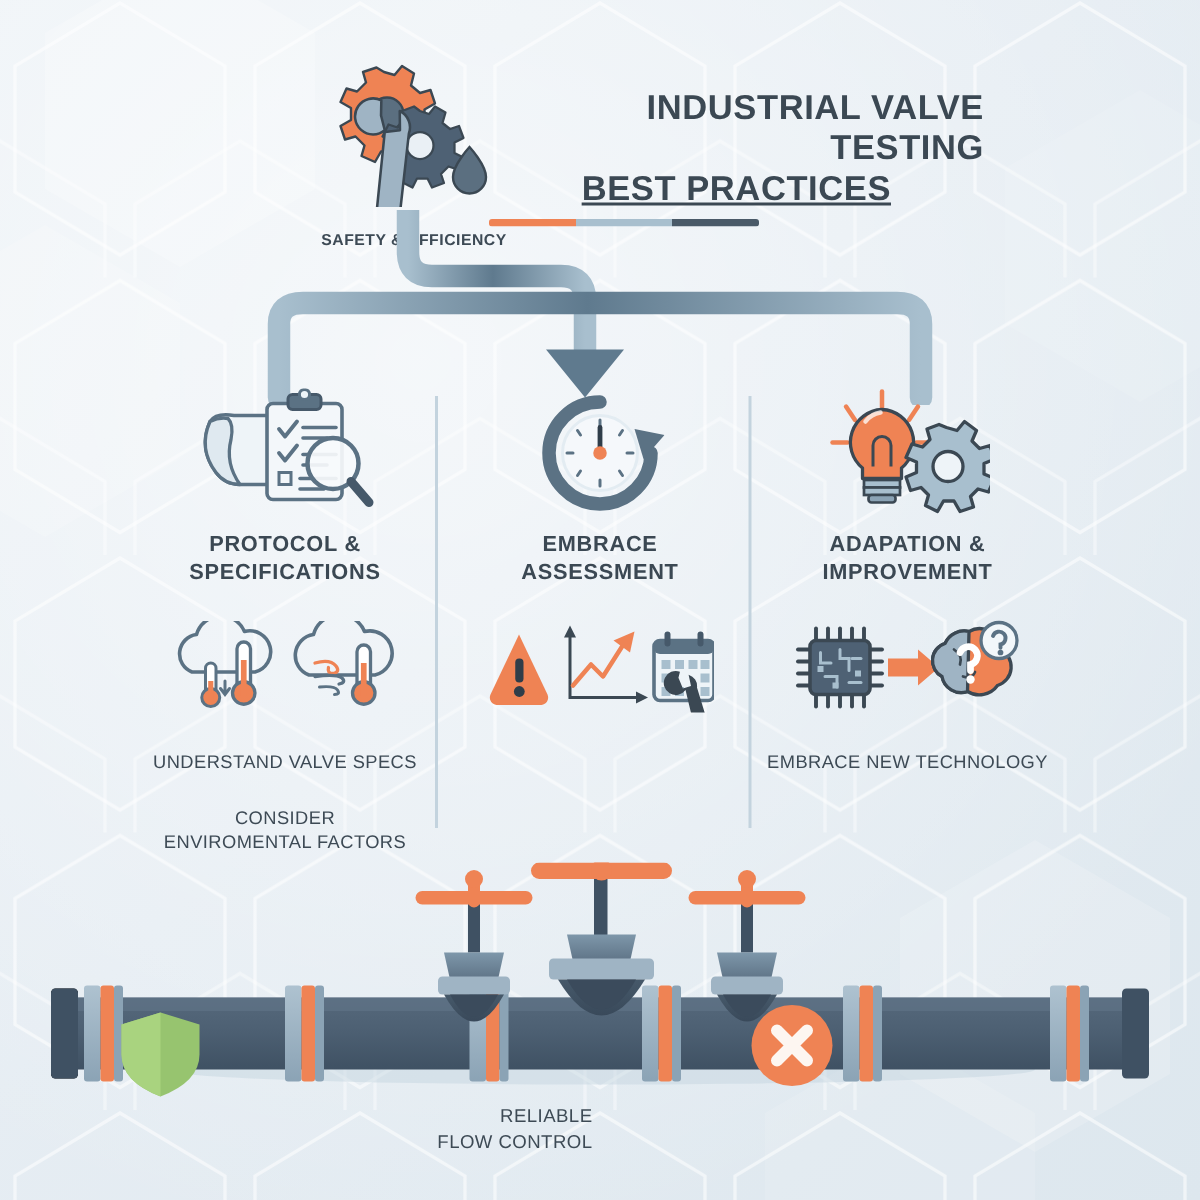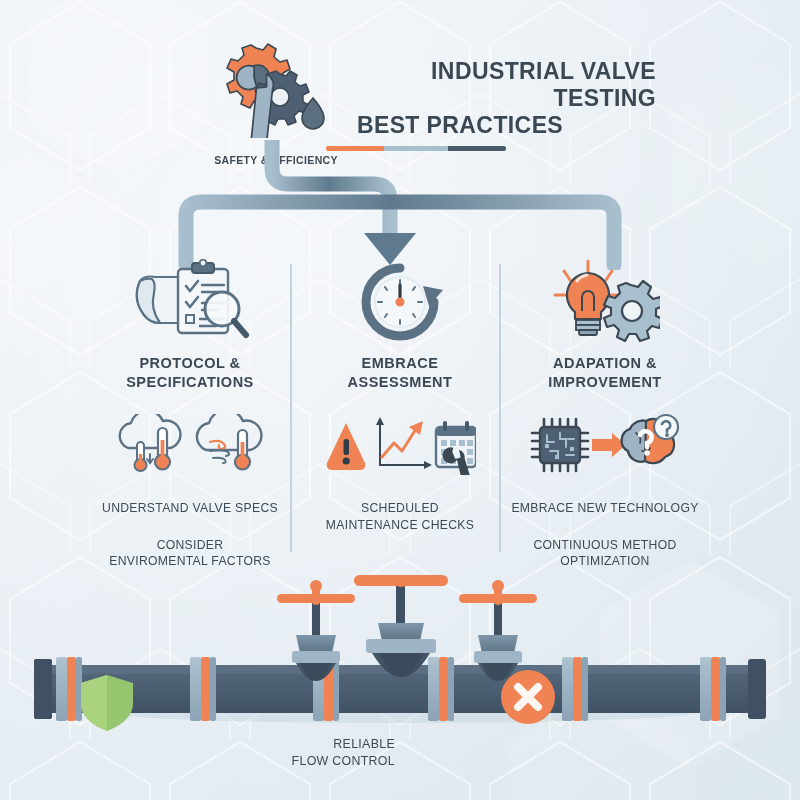--- a/index.html
+++ b/index.html
@@ -54,22 +54,23 @@
   }
   .title-line {
     font-size: 23px;
     font-weight: bold;
     letter-spacing: 0.4px;
     color: #3b4853;
     line-height: 1.18;
     text-align: right;
   }
   .title-line.l2 {
-    text-align: center;
+    text-align: right;
     padding-right: 62px;
+    text-decoration: underline;
   }
   .title-rule {
     margin-top: 7px;
     display: flex;
     width: 180px;
     height: 5px;
     border-radius: 2px;
     overflow: hidden;
   }
   .title-rule i { display: block; height: 100%; }
@@ -334,24 +335,20 @@
               <rect x="143" y="34" width="6" height="6"></rect>
             <rect x="117" y="43" width="6" height="6"></rect>
               <rect x="126" y="43" width="6" height="6"></rect>
             <rect x="143" y="43" width="6" height="6"></rect>
           </g>
           <g transform="translate(124,30) rotate(28)">
             <path d="M6,0 a8,8 0 1,0 9,9 L30,26 a5,5 0 0,0 7,-6 L21,4 a8,8 0 0,0 -9,-5 L17,5 l-4,4 l-6,-5 Z" fill="#3b4853"></path>
           </g>
         </svg>
       </div>
-      <div class="col-point p2">
-        <span>SCHEDULED</span><br>
-        <span>MAINTENANCE CHECKS</span>
-      </div>
     </div>
 
     <div class="col c3">
       <div class="col-icon">
         <svg width="110" height="86" viewBox="0 0 110 86">
 
           <g stroke="#ef8354" stroke-width="3" stroke-linecap="round">
             <line x1="38" y1="2" x2="38" y2="13"></line>
             <line x1="14" y1="12" x2="20" y2="21"></line>
             <line x1="62" y1="12" x2="56" y2="21"></line>
@@ -422,24 +419,20 @@
           <path d="M110,22 a6,6 0 1,1 7,8 l0,4" fill="none" stroke="#fff" stroke-width="4.5" stroke-linecap="round"></path>
           <circle cx="117" cy="40" r="2.8" fill="#fff"></circle>
 
           <circle cx="136" cy="14" r="12" fill="#f2f7fa" stroke="#5b7284" stroke-width="2.2"></circle>
           <path d="M132,11 a4.3,4.3 0 1,1 5,5.6 l0,2.2" fill="none" stroke="#5b7284" stroke-width="2.6" stroke-linecap="round"></path>
           <circle cx="137" cy="22" r="1.9" fill="#5b7284"></circle>
         </svg>
       </div>
       <div class="col-point p1">
         <span>EMBRACE NEW TECHNOLOGY</span>
-      </div>
-      <div class="col-point p2">
-        <span>CONTINUOUS METHOD</span><br>
-        <span>OPTIMIZATION</span>
       </div>
     </div>
   </div>
 
   <svg class="pipe-wrap" viewBox="0 0 800 160">
     <defs>
       <linearGradient id="pipeG" x1="0" y1="0" x2="0" y2="1">
         <stop offset="0%" stop-color="#56697c"></stop>
         <stop offset="45%" stop-color="#4d6073"></stop>
         <stop offset="100%" stop-color="#3f5163"></stop>

